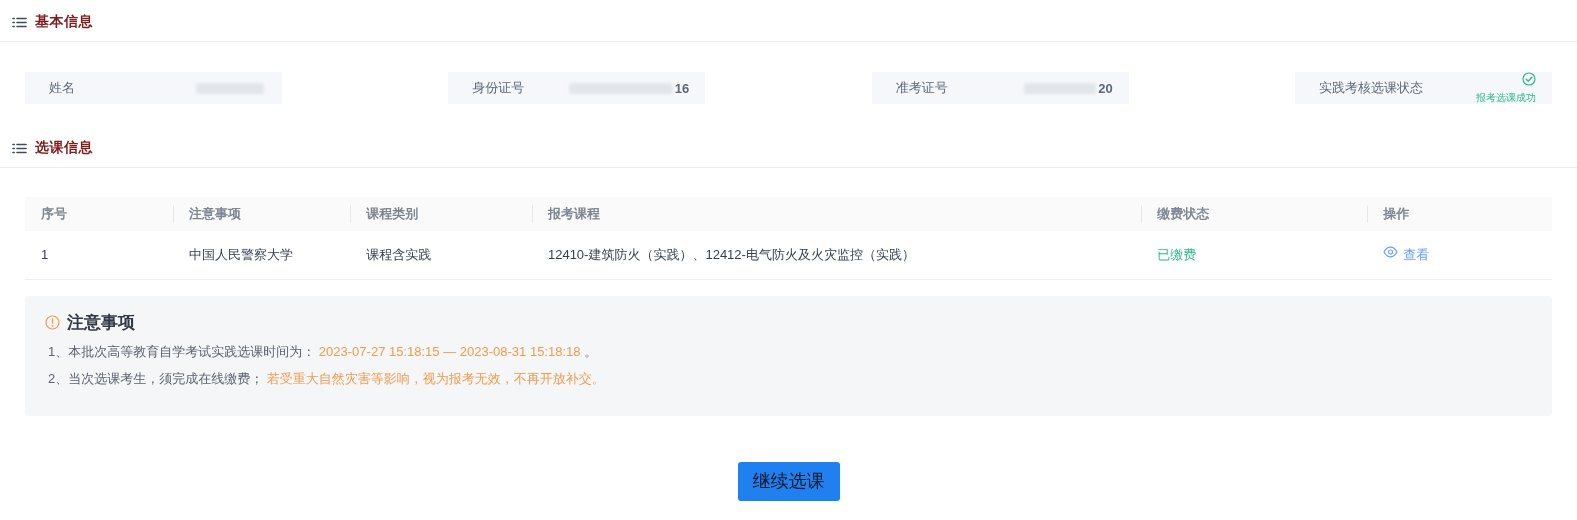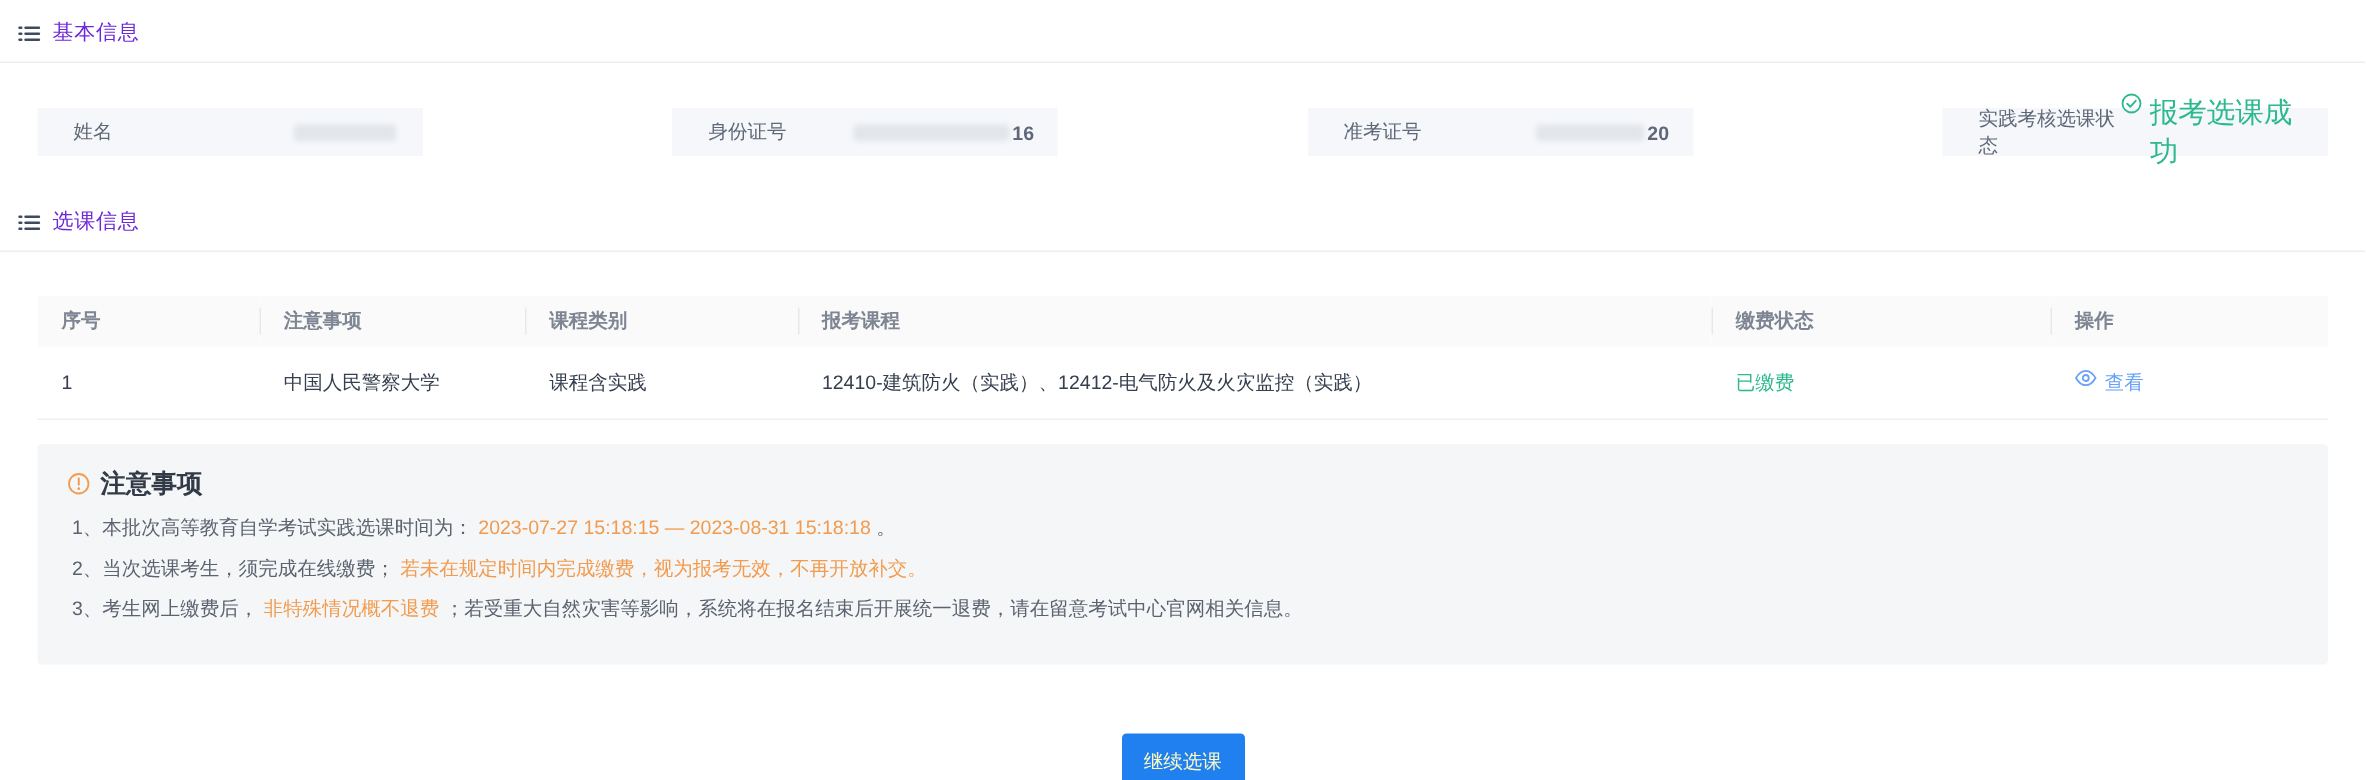--- a/index.html
+++ b/index.html
@@ -2,37 +2,37 @@
 <html><head>
 <meta charset="utf-8">
 <style>
   * { margin:0; padding:0; box-sizing:border-box; }
   html,body { width:1577px; height:520px; background:#fff;
     font-family:"Liberation Sans","DejaVu Sans",sans-serif; color:#333b4a; }
   .page { width:1577px; height:520px; overflow:hidden; background:#fff; }
 
   
   .sec-head { display:flex; align-items:center; gap:8px; padding:13px 0 10px 12px; }
-  .sec-head .ttl { font-size:14px; font-weight:400; color:#6d28d9; letter-spacing:.5px; }
+  .sec-head .ttl { font-size:14px; font-weight:700; color:#7f1d1d; letter-spacing:.5px; }
   .sec-divider { height:1px; background:#ecedf0; }
 
   
   .fields { display:flex; justify-content:space-between; margin:30px 25px 0 25px; }
   .field { width:257px; height:32px; background:#f5f7fa; display:flex;
     align-items:center; padding:0 16px 0 24px; font-size:13px; }
   .field .lbl { color:#5e6878; }
   .field .val { margin-left:auto; display:flex; align-items:center; gap:2px;
     color:#5e6878;font-weight:bold; }
   .blur { display:inline-block; height:11px; background:#e2e6ea;
     border-radius:3px; filter:blur(1.6px); }
   .blur.b-name { width:68px; }
   .blur.b-id { width:104px; }
   .blur.b-ticket { width:72px; }
-  .status-ok { margin-left:auto; display:flex; align-items:flex-start; gap:5px;
-    color:#2cb98e; font-size:19px; cursor:default; }
+  .status-ok { margin-left:auto; display:flex; align-items:flex-end; gap:5px;
+    color:#2cb98e; font-size:10px; cursor:default;flex-direction:column; }
 
   
   .tbl-wrap { margin:29px 25px 0 25px; }
   table { width:100%; border-collapse:collapse; table-layout:fixed; font-size:13px; }
   col.c1{width:9.7%} col.c2{width:11.6%} col.c3{width:11.9%}
   col.c4{width:39.9%} col.c5{width:14.8%} col.c6{width:12.1%}
   thead th { background:#fafafa; height:34px; text-align:left; font-weight:700;
     color:#7e8694; padding:0 10px 0 16px; position:relative; }
   thead th:not(:first-child)::before { content:""; position:absolute; left:0;
     top:8px; bottom:8px; width:1px; background:#e6e8eb; }
@@ -46,22 +46,22 @@
   .notice { margin:16px 25px 0 25px; background:#f5f6f7; border-radius:3px;
     padding:15px 24px 24px 20px; }
   .notice-head { display:flex; align-items:center; gap:7px; margin-bottom:4px; }
   .notice-head .ttl { font-size:17px; font-weight:700; color:#333a47; }
   .notice-item { font-size:13px; color:#5b6270; line-height:27px;
     padding-left:3px; }
   .hl { color:#f29b4e; }
 
   
   .footer { display:flex; justify-content:center; margin-top:46px; }
-  .btn-primary { background:#2080f0; color:#fef9c3; border:none; border-radius:3px;
-    font-size:13px; height:39px; padding:0 15px; cursor:pointer;
+  .btn-primary { background:#2080f0; color:#0f172a; border:none; border-radius:3px;
+    font-size:18px; height:39px; padding:0 15px; cursor:pointer;
     font-family:inherit; }
 
   .icon { display:inline-flex; flex:none; }
 </style>
 </head>
 <body>
 
 <div class="page">
 
   <div class="sec-head">
@@ -190,27 +190,22 @@
       </span>
       <span class="ttl">注意事项</span>
     </div>
     <div class="notice-item">
       <span>1、本批次高等教育自学考试实践选课时间为：</span>
       <span class="hl">2023-07-27 15:18:15 — 2023-08-31 15:18:18</span>
       <span> 。</span>
     </div>
     <div class="notice-item">
       <span>2、当次选课考生，须完成在线缴费；</span>
-      <span class="hl">若未在规定时间内完成缴费，视为报考无效，不再开放补交。</span>
+      <span class="hl">若受重大自然灾害等影响，视为报考无效，不再开放补交。</span>
       <span></span>
-    </div>
-    <div class="notice-item">
-      <span>3、考生网上缴费后，</span>
-      <span class="hl">非特殊情况概不退费</span>
-      <span>；若受重大自然灾害等影响，系统将在报名结束后开展统一退费，请在留意考试中心官网相关信息。</span>
     </div>
   </div>
 
   <div class="footer">
     <button class="btn-primary">继续选课</button>
   </div>
 
 </div>
 
 </body></html>

